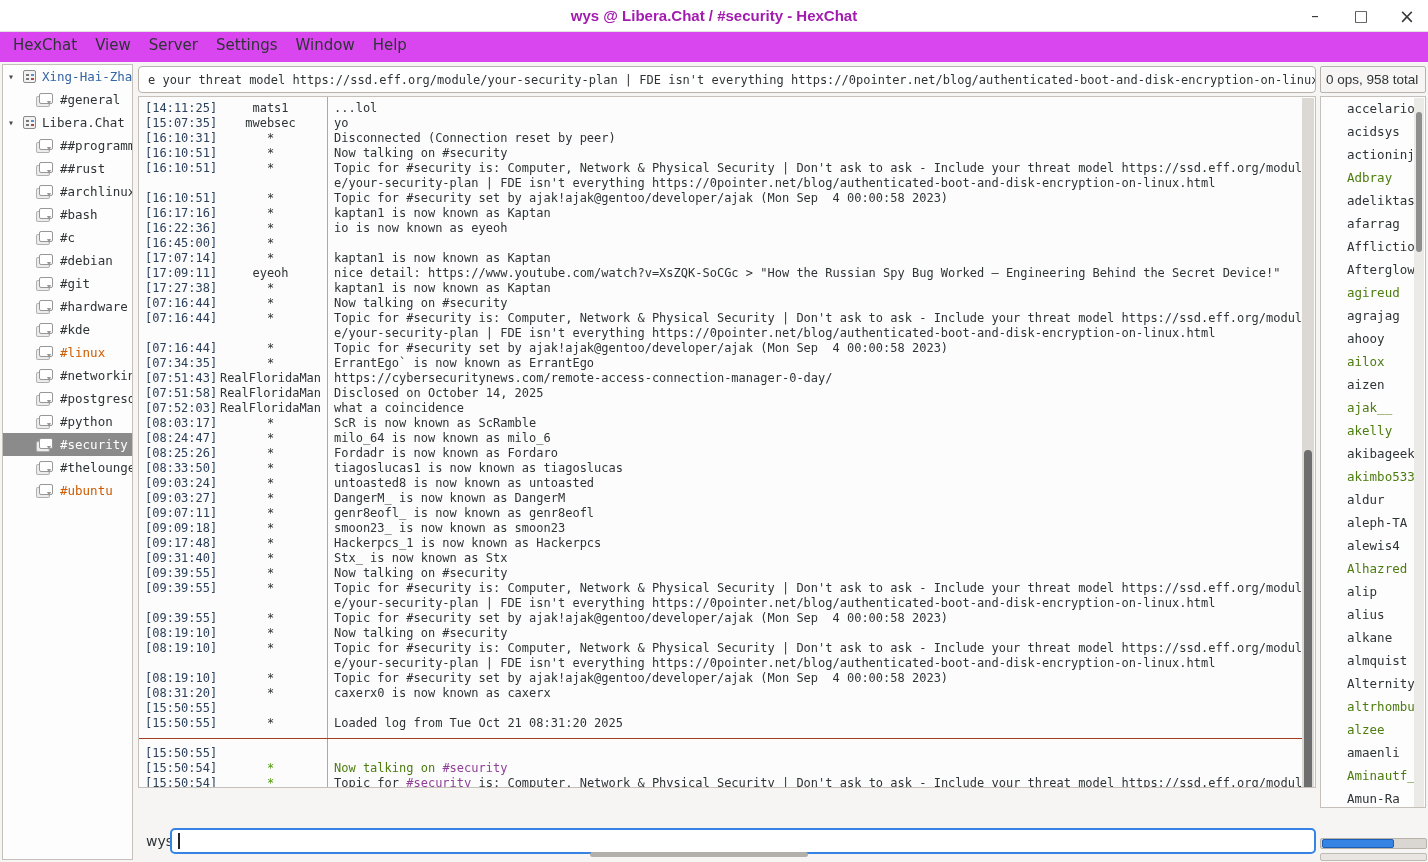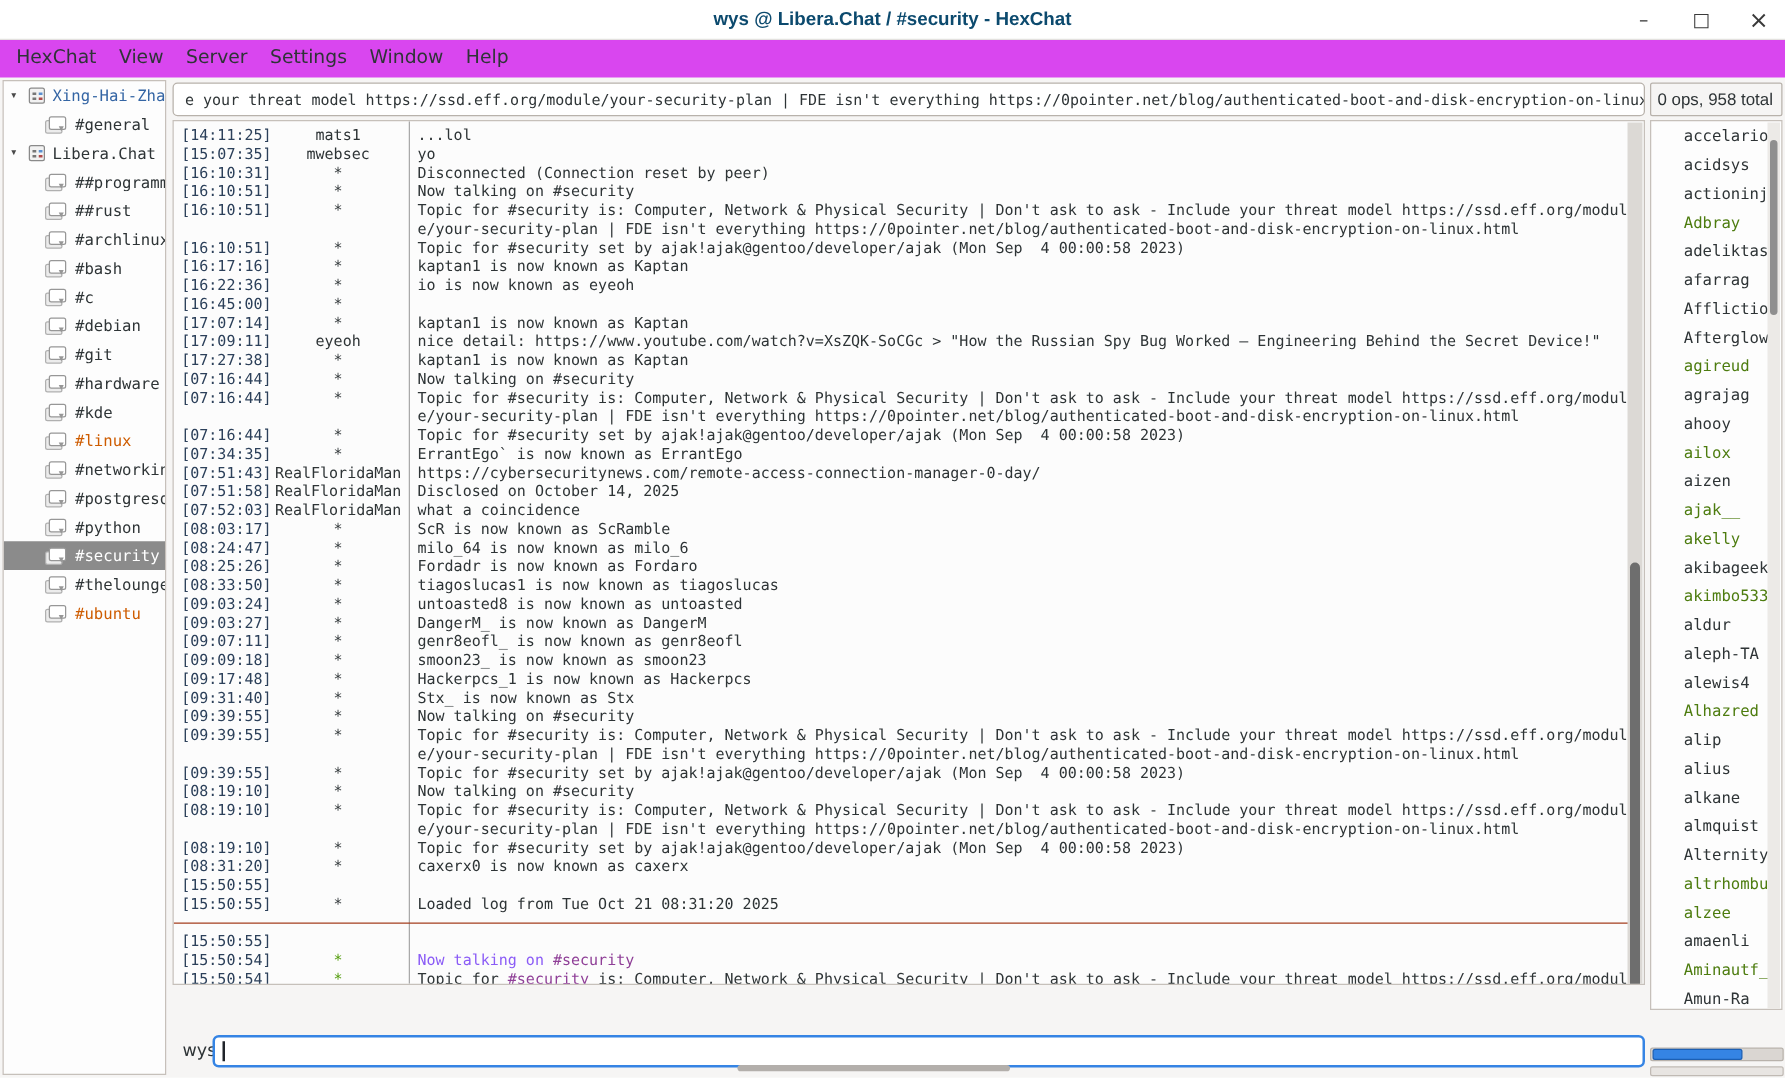--- a/index.html
+++ b/index.html
@@ -2,21 +2,21 @@
 <html><head>
 <meta charset="utf-8">
 <style>
   *{margin:0;padding:0;box-sizing:border-box}
   html,body{width:1428px;height:862px;overflow:hidden}
   body{font-family:"DejaVu Sans",sans-serif;background:#f6f5f4;color:#2e3436}
   .window{position:relative;width:1428px;height:862px;background:#f6f5f4}
 
   
   .titlebar{height:32px;background:#ffffff;border-bottom:1px solid #e3e1de;display:flex;align-items:center;justify-content:center;position:relative}
-  .title{font-family:"Liberation Sans",sans-serif;font-weight:bold;font-size:15px;color:#0c4a6e}
+  .title{font-family:"Liberation Sans",sans-serif;font-weight:bold;font-size:15px;color:#a21caf}
   .win-controls{position:absolute;right:10px;top:0;height:100%;display:flex;align-items:center;gap:24px}
   .win-btn{width:22px;height:22px;display:flex;align-items:center;justify-content:center;font-size:15px;color:#3a3a3a;cursor:default}
 
   
   .menubar{height:30px;background:#d946ef;display:flex;align-items:flex-start;padding-left:4px}
   .menu-item{padding:4px 9px;font-size:15px;color:#2e3436;border-radius:3px}
 
   .app-body{position:absolute;top:62px;left:0;width:1428px;height:800px}
 
   
@@ -366,21 +366,21 @@
           </div>
           <div class="marker"></div>
           <div class="chat-row">
             <span class="ct">[15:50:55]</span>
             <span class="cn"></span>
             <span class="cm"></span>
           </div>
           <div class="chat-row">
             <span class="ct">[15:50:54]</span>
             <span class="cn" style="color: rgb(78, 154, 6);">*</span>
-            <span class="cm"><span style="color: #8b5cf6;">Now talking on </span><span style="color: rgb(143, 63, 151);">#security</span></span>
+            <span class="cm"><span style="color: #4d7c0f;">Now talking on </span><span style="color: rgb(143, 63, 151);">#security</span></span>
           </div>
           <div class="chat-row">
             <span class="ct">[15:50:54]</span>
             <span class="cn" style="color: rgb(78, 154, 6);">*</span>
             <span class="cm"><span style="color: rgb(46, 52, 54);">Topic for </span><span style="color: rgb(143, 63, 151);">#security</span><span style="color: rgb(46, 52, 54);"> is: Computer, Network &amp; Physical Security | Don't ask to ask - Include your threat model https://ssd.eff.org/module/your-security-plan | FDE isn't everything https://0pointer.net/blog/authenticated-boot-and-disk-encryption-on-linux.html</span></span>
           </div>
           <div class="chat-row">
             <span class="ct">[15:50:54]</span>
             <span class="cn" style="color: rgb(78, 154, 6);">*</span>
             <span class="cm"><span style="color: rgb(46, 52, 54);">Topic for </span><span style="color: rgb(143, 63, 151);">#security</span><span style="color: rgb(46, 52, 54);"> set by </span><span style="color: rgb(42, 167, 133);">ajak!ajak@gentoo/developer/ajak</span><span style="color: rgb(46, 52, 54);"> </span><span style="color: rgb(196, 160, 0);">(Mon Sep  4 00:00:58 2023)</span></span>

